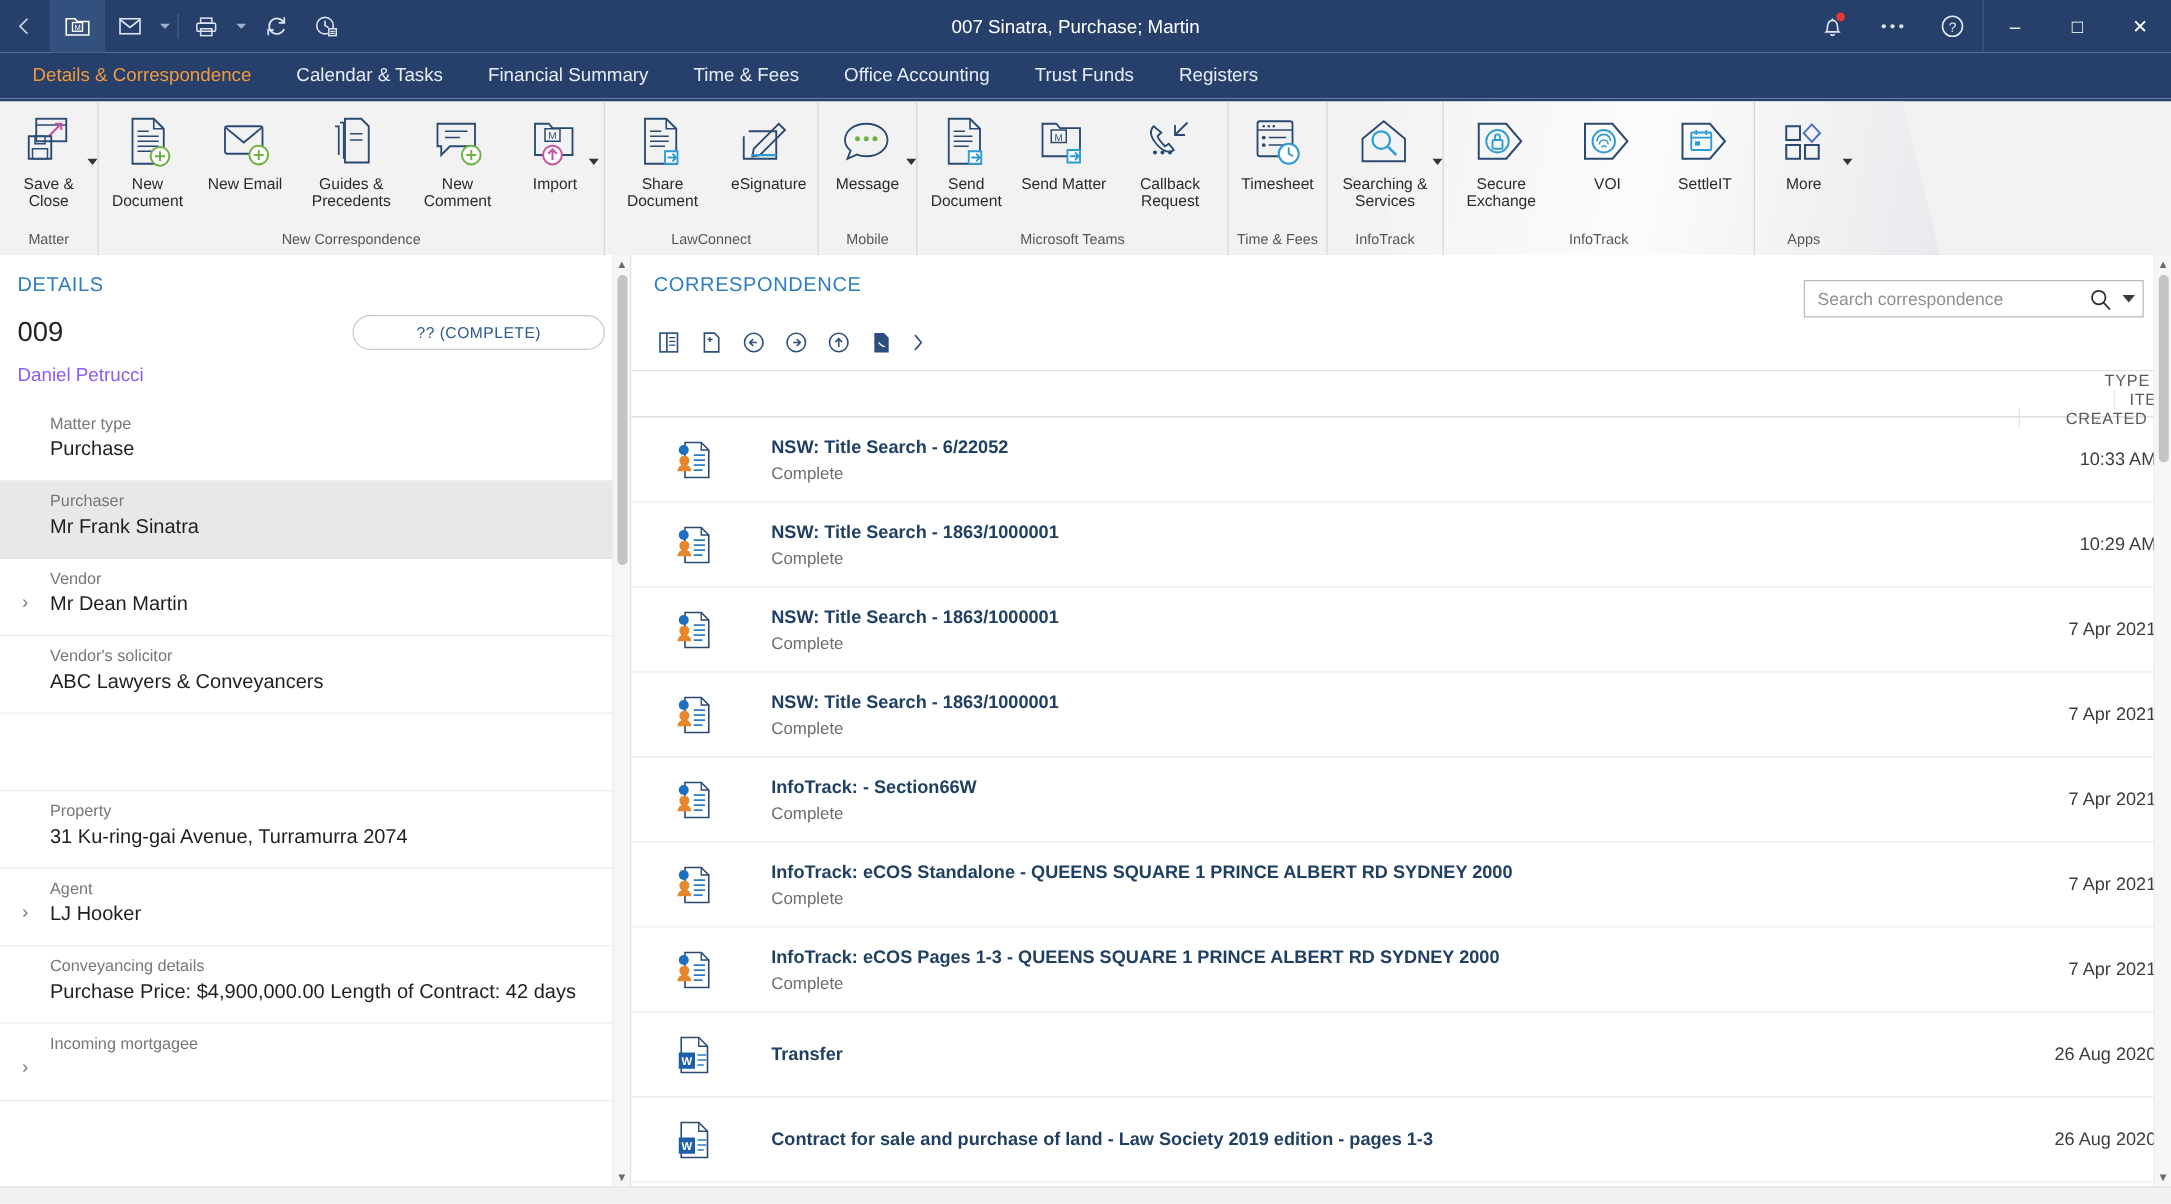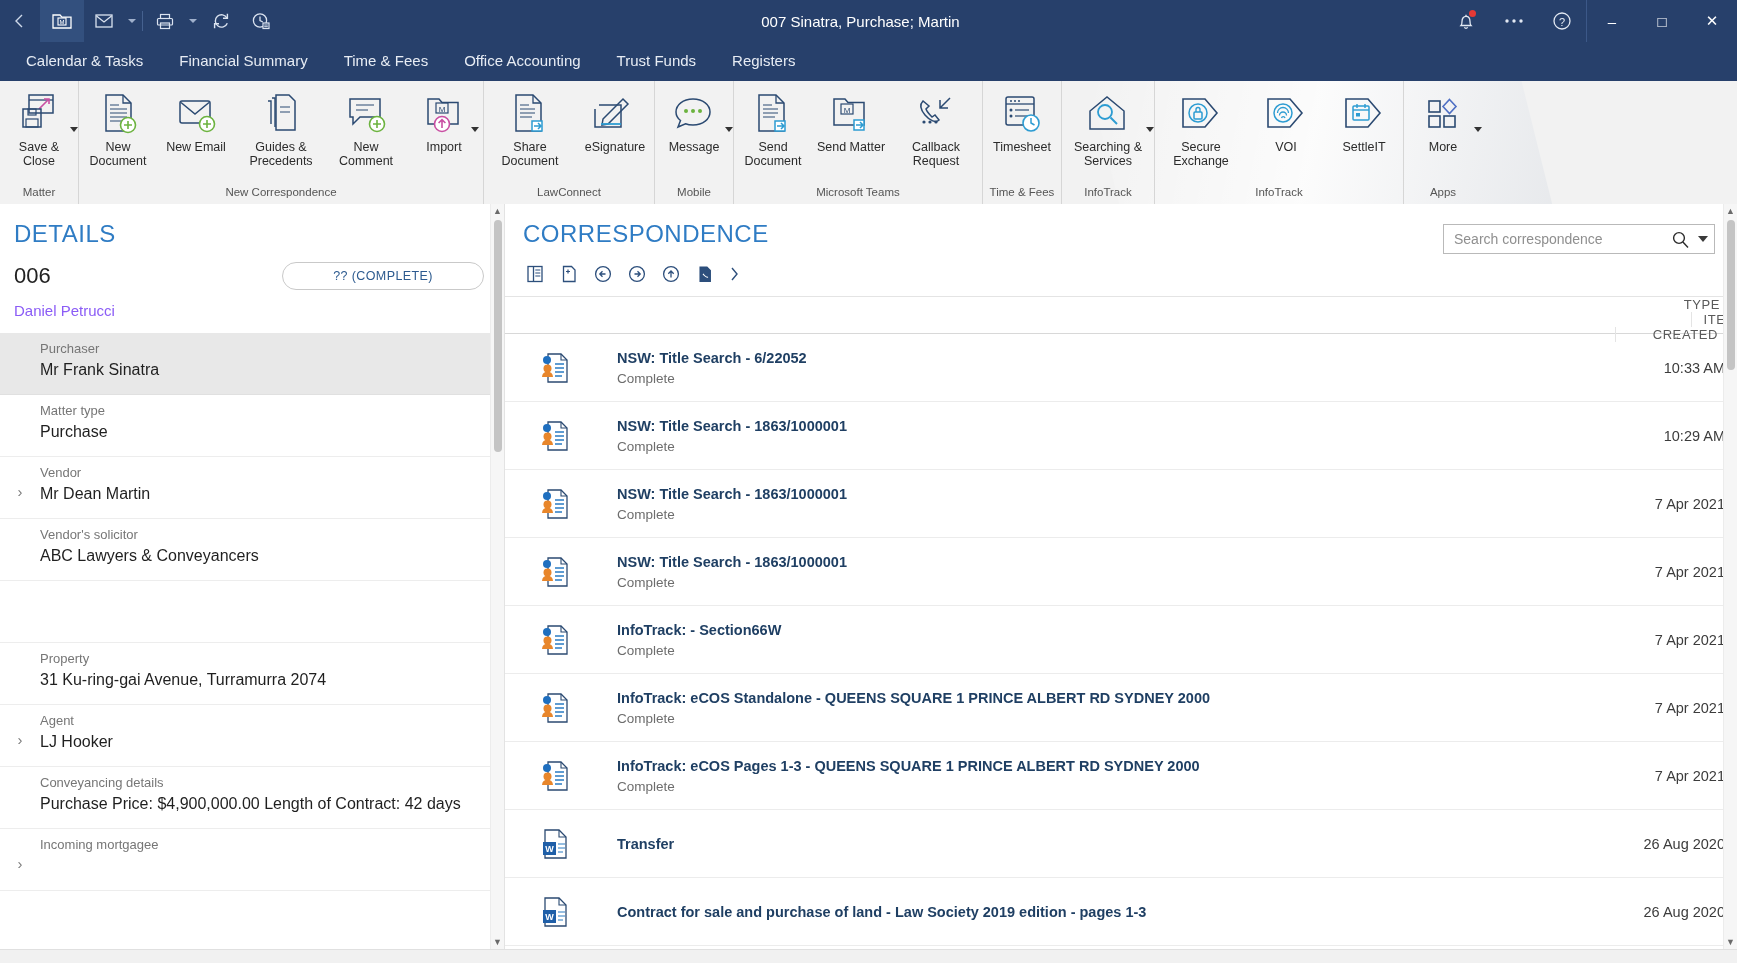--- a/index.html
+++ b/index.html
@@ -137,21 +137,21 @@
   
   .details {
     width: 505px;
     border-right: 1px solid #e3e3e3;
     display: flex; flex-direction: column;
     position: relative;
     background: #fff;
   }
   .pane-title {
     color: #2f7cc4;
-    font-size: 24px;
+    font-size: 16px;
     letter-spacing: .5px;
     padding: 16px 0 10px 14px;
   }
   .matter-row {
     display: flex; align-items: center;
     padding: 0 20px 0 14px;
     height: 36px;
   }
   .matter-no { font-size: 22px; color: #222; }
   .status-pill {
@@ -368,20 +368,21 @@
       </svg>
     </div>
     <div class="tb-divider"></div>
     <div class="win-btn">–</div>
     <div class="win-btn">□</div>
     <div class="win-btn">✕</div>
   </div>
 </div>
 
 <div class="tabstrip" id="tabstrip">
+    <div class="tab active">Details &amp; Correspondence</div>
     <div class="tab">Calendar &amp; Tasks</div>
     <div class="tab">Financial Summary</div>
     <div class="tab">Time &amp; Fees</div>
     <div class="tab">Office Accounting</div>
     <div class="tab">Trust Funds</div>
     <div class="tab">Registers</div>
   </div>
 
 <div class="ribbon" id="ribbon">
     <div class="rgroup">
@@ -645,35 +646,35 @@
       </div>
       <div class="rgroup-label">Apps</div>
     </div>
   </div>
 
 <div class="content">
 
   <div class="details">
     <div class="pane-title">DETAILS</div>
     <div class="matter-row">
-      <div class="matter-no">006</div>
+      <div class="matter-no">009</div>
       <div class="status-pill">?? (COMPLETE)</div>
     </div>
     <div class="matter-owner">Daniel Petrucci</div>
     <div class="fields" id="details-fields">
+        <div class="field nochev">
+          <div class="field-body">
+            <div class="field-lbl">Matter type</div>
+            <div class="field-val">Purchase</div>
+          </div>
+        </div>
         <div class="field highlight nochev">
           <div class="field-body">
             <div class="field-lbl">Purchaser</div>
             <div class="field-val">Mr Frank Sinatra</div>
-          </div>
-        </div>
-        <div class="field nochev">
-          <div class="field-body">
-            <div class="field-lbl">Matter type</div>
-            <div class="field-val">Purchase</div>
           </div>
         </div>
         <div class="field">
           <div class="field-chev">›</div>
           <div class="field-body">
             <div class="field-lbl">Vendor</div>
             <div class="field-val">Mr Dean Martin</div>
           </div>
         </div>
         <div class="field nochev">

